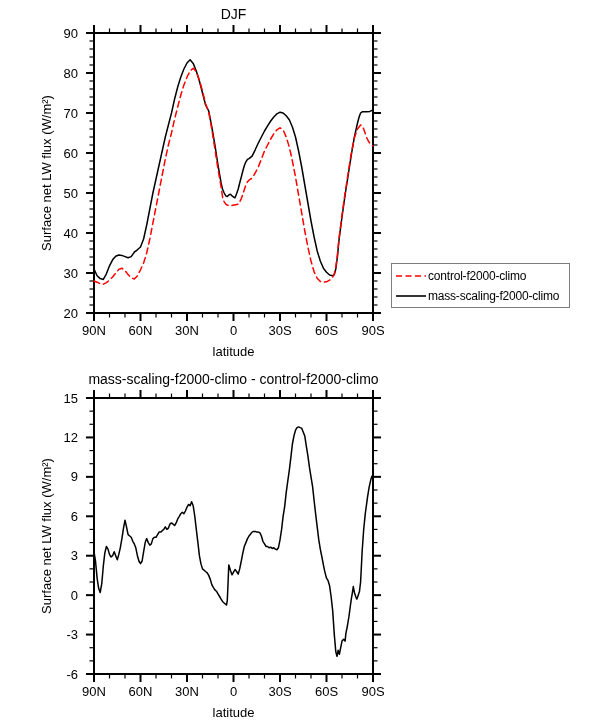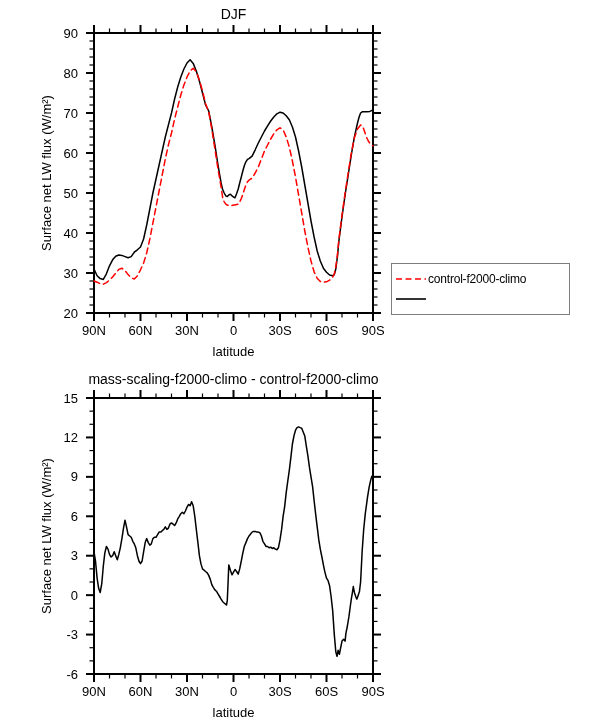--- a/index.html
+++ b/index.html
@@ -3,21 +3,21 @@
 <meta charset="utf-8">
 <style>
   html,body{margin:0;padding:0;background:#ffffff;}
   .screenshot{position:relative;width:612px;height:727px;background:#ffffff;
     font-family:"Liberation Sans",sans-serif;overflow:hidden;}
   #chart-svg{position:absolute;left:0;top:0;}
   #chart-svg text{fill:#000000;font-family:"Liberation Sans",sans-serif;}
   #chart-svg .tick-label{font-size:13px;}
   #chart-svg .panel-title{font-size:14px;}
   #chart-svg .axis-label{font-size:13px;}
-  .legend{position:absolute;left:391px;top:263px;width:179px;height:52px;
+  .legend{position:absolute;left:391px;top:263px;width:179px;height:45px;
     box-sizing:border-box;border:1px solid #7d7d7d;background:#ffffff;
     display:flex;flex-direction:column;justify-content:center;}
   .legend-row{display:flex;align-items:center;height:20px;padding-left:3px;}
   .legend-line{flex:0 0 auto;margin-right:1px;}
   .legend-label{font-size:12px;color:#000;white-space:nowrap;letter-spacing:-0.2px;}
 </style>
 </head>
 <body>
 
 <div class="screenshot">
@@ -266,16 +266,17 @@
     <div class="legend-row">
       <svg class="legend-line" width="32" height="6">
         <line class="sample-line" x1="1" y1="3" x2="31" y2="3" stroke="#ff0000" stroke-width="1.6" stroke-dasharray="6,3.5"></line>
       </svg>
       <span class="legend-label">control-f2000-climo</span>
     </div>
     <div class="legend-row">
       <svg class="legend-line" width="32" height="6">
         <line class="sample-line" x1="1" y1="3" x2="31" y2="3" stroke="#000000" stroke-width="1.6"></line>
       </svg>
+      <span class="legend-label">mass-scaling-f2000-climo</span>
     </div>
   </div>
 
 </div>
 
 </body></html>

